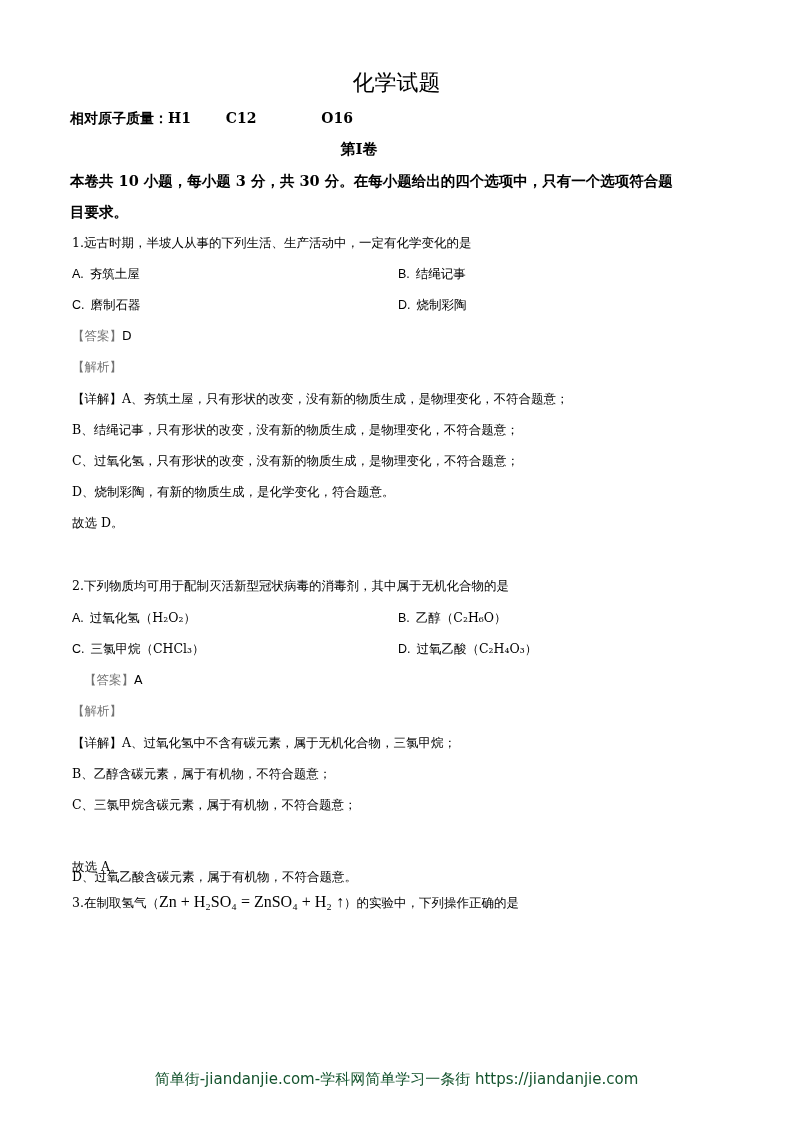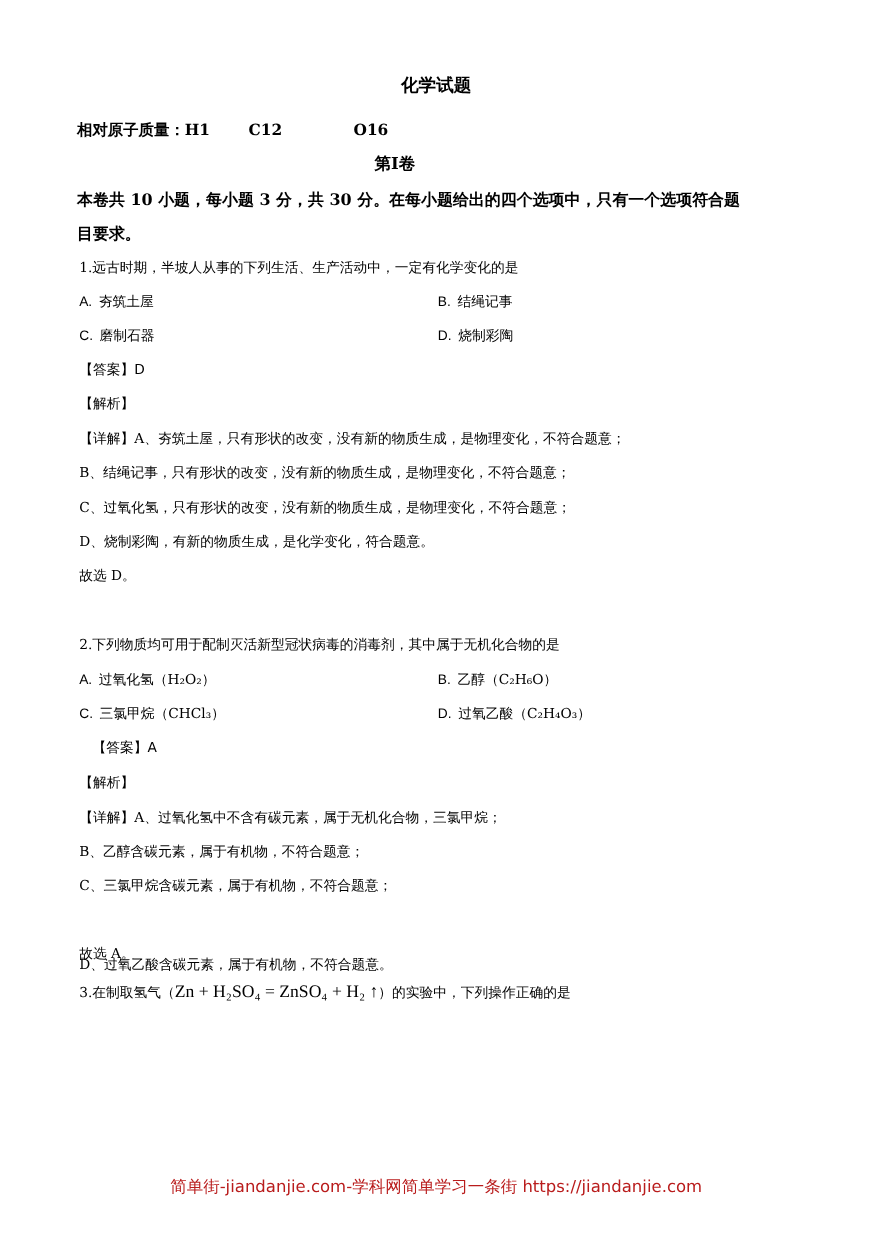--- a/index.html
+++ b/index.html
@@ -1,27 +1,27 @@
 <!DOCTYPE html>
 <html><head>
   <meta charset="utf-8">
   <style>
     html, body { margin: 0; padding: 0; background: #ffffff; }
     body { width: 793px; height: 1122px; position: relative; overflow: hidden;
       font-family: "DejaVu Serif", "Liberation Serif", serif; color: #000; }
     .abs { position: absolute; white-space: nowrap; }
-    .title { left: 0; width: 793px; top: 68px; text-align: center; font-size: 16px; font-weight: bold; }
+    .title { left: 0; width: 793px; top: 68px; text-align: center; font-size: 22px; font-weight: normal; }
     .bold15 { font-size: 14px; font-weight: bold; }
     .vol { left: 0; width: 718px; top: 140px; text-align: center; font-size: 15px; font-weight: bold; }
     .text { font-size: 12.5px; }
     .sans { font-family: "DejaVu Sans", "Liberation Sans", sans-serif; }
-    .label { color: #000000; font-family: "DejaVu Sans", sans-serif; font-size: 12.5px; }
+    .label { color: #737373; font-family: "DejaVu Sans", sans-serif; font-size: 12.5px; }
     .opt-letter { font-family: "Liberation Sans", sans-serif; font-size: 12.5px; margin-right: 6px; }
     .formula { font-family: "Liberation Serif", serif; font-size: 16px; margin-top: 12px; }
-    .footer { left: 0; width: 793px; top: 1070px; text-align: center; font-size: 15px; color: #b91c1c;
+    .footer { left: 0; width: 793px; top: 1070px; text-align: center; font-size: 15px; color: #14532d;
       font-family: "DejaVu Sans", "Liberation Sans", sans-serif; }
   </style>
 </head>
 <body>
 
 <div>
 
   <div class="abs title">化学试题</div>
 
   <div class="abs bold15" style="left:70px; top:110px;">

